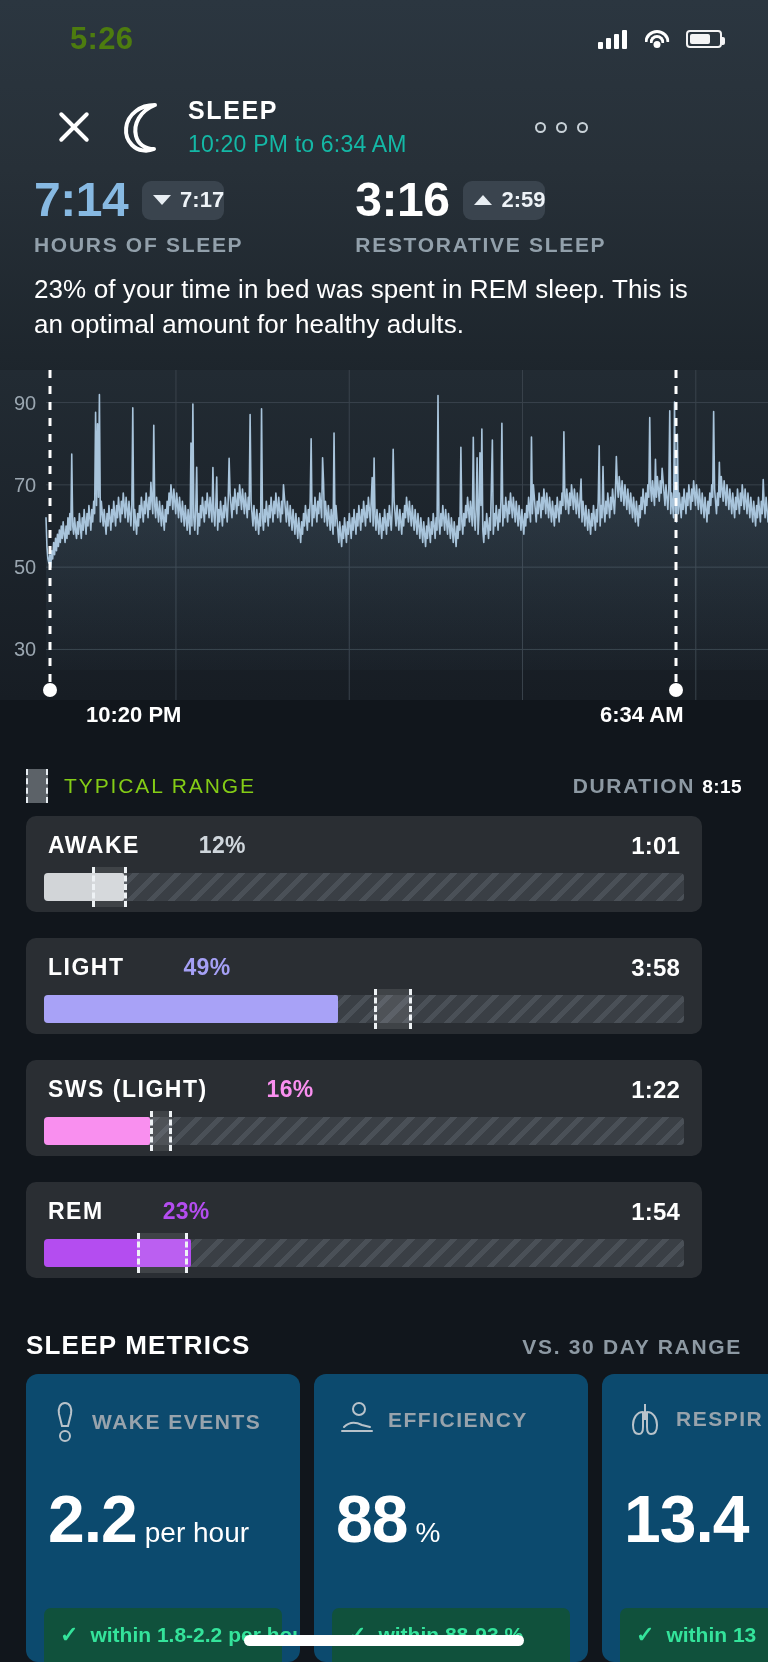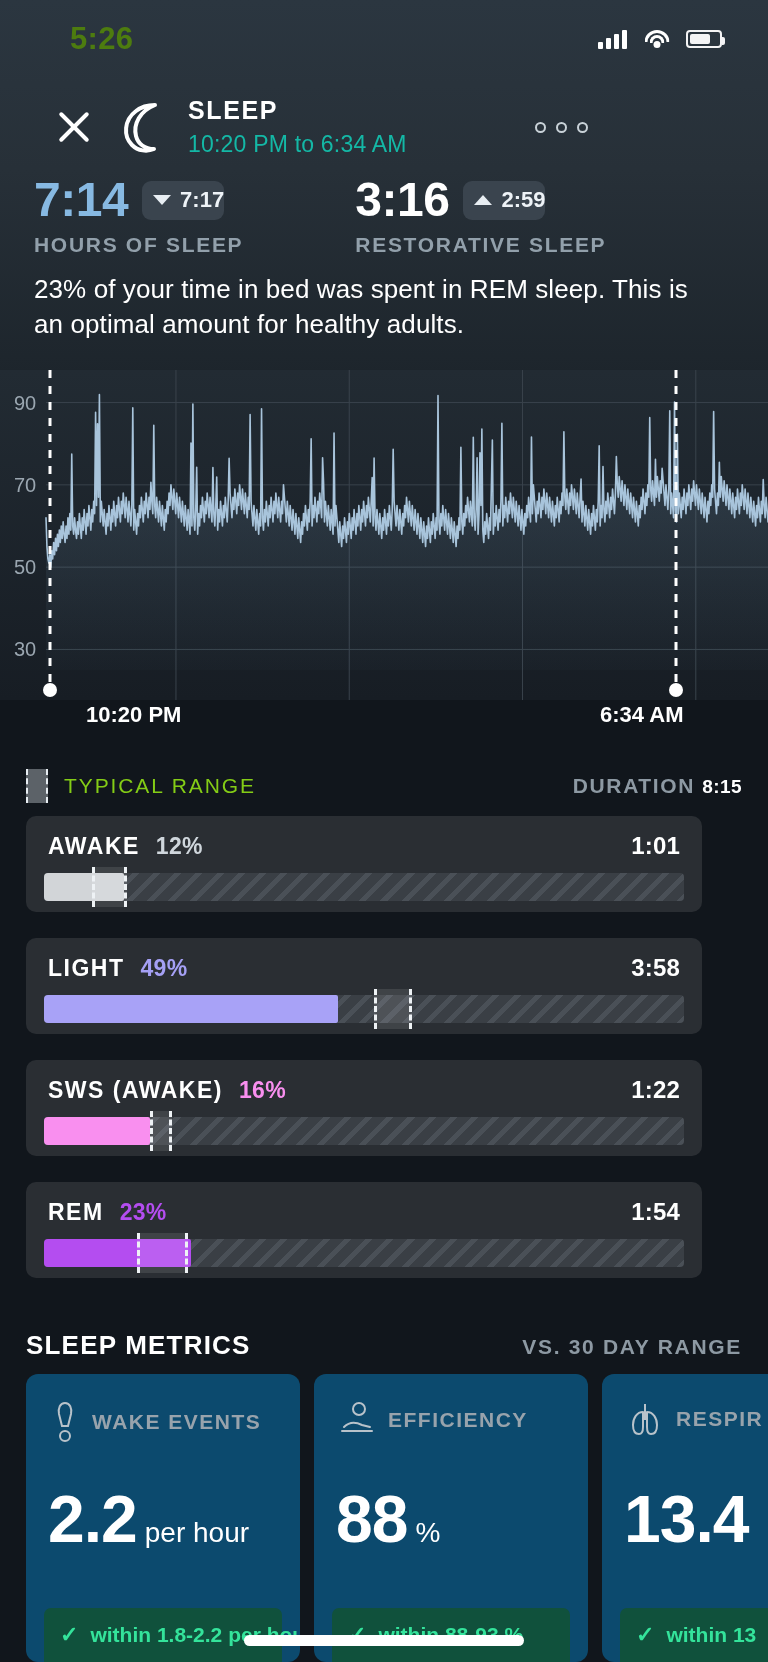--- a/index.html
+++ b/index.html
@@ -119,21 +119,21 @@
   .legend-right{ margin-left:auto; font-size:21px; font-weight:700; letter-spacing:1.6px; color:#8d99a3; }
   .legend-right b{ color:#ffffff; letter-spacing:.4px; font-size:19px; }
 
   
   .stage-card{
     position:absolute; left:26px; width:676px; height:96px;
     background:#2a2e33; border-radius:10px;
   }
   .stage-head{
     position:absolute; left:22px; top:16px; right:22px;
-    display:flex; align-items:center;
+    display:flex; gap:43px;
   }
   .stage-name{ font-size:23px; font-weight:700; letter-spacing:1.5px; color:#ffffff; }
   .stage-pct{ font-size:23px; font-weight:700; margin-left:16px; letter-spacing:.3px; }
   .stage-dur{ margin-left:auto; font-size:24px; font-weight:700; color:#ffffff; letter-spacing:.2px; }
 
   .bar-track{
     position:absolute; left:18px; right:18px; top:57px; height:28px;
     border-radius:4px; overflow:visible;
     background-color:#3a3f45;
     background-image:repeating-linear-gradient(-45deg,
@@ -318,21 +318,21 @@
         <span class="stage-pct" style="color: rgb(165, 160, 245);">49%</span>
         <span class="stage-dur">3:58</span>
       </div>
       <div class="bar-track">
         <div class="bar-fill" style="width: 46%; background: rgb(168, 162, 247);"></div>
         <div class="range-mark" style="left: 51.5%; width: 6%;"></div>
       </div>
     </div>
     <div class="stage-card" style="top: 1060px;">
       <div class="stage-head">
-        <span class="stage-name">SWS (AWAKE)</span>
+        <span class="stage-name">SWS (LIGHT)</span>
         <span class="stage-pct" style="color: rgb(249, 143, 239);">16%</span>
         <span class="stage-dur">1:22</span>
       </div>
       <div class="bar-track">
         <div class="bar-fill" style="width: 16.5%; background: rgb(249, 143, 239);"></div>
         <div class="range-mark" style="left: 16.5%; width: 3.5%;"></div>
       </div>
     </div>
     <div class="stage-card" style="top: 1182px;">
       <div class="stage-head">

